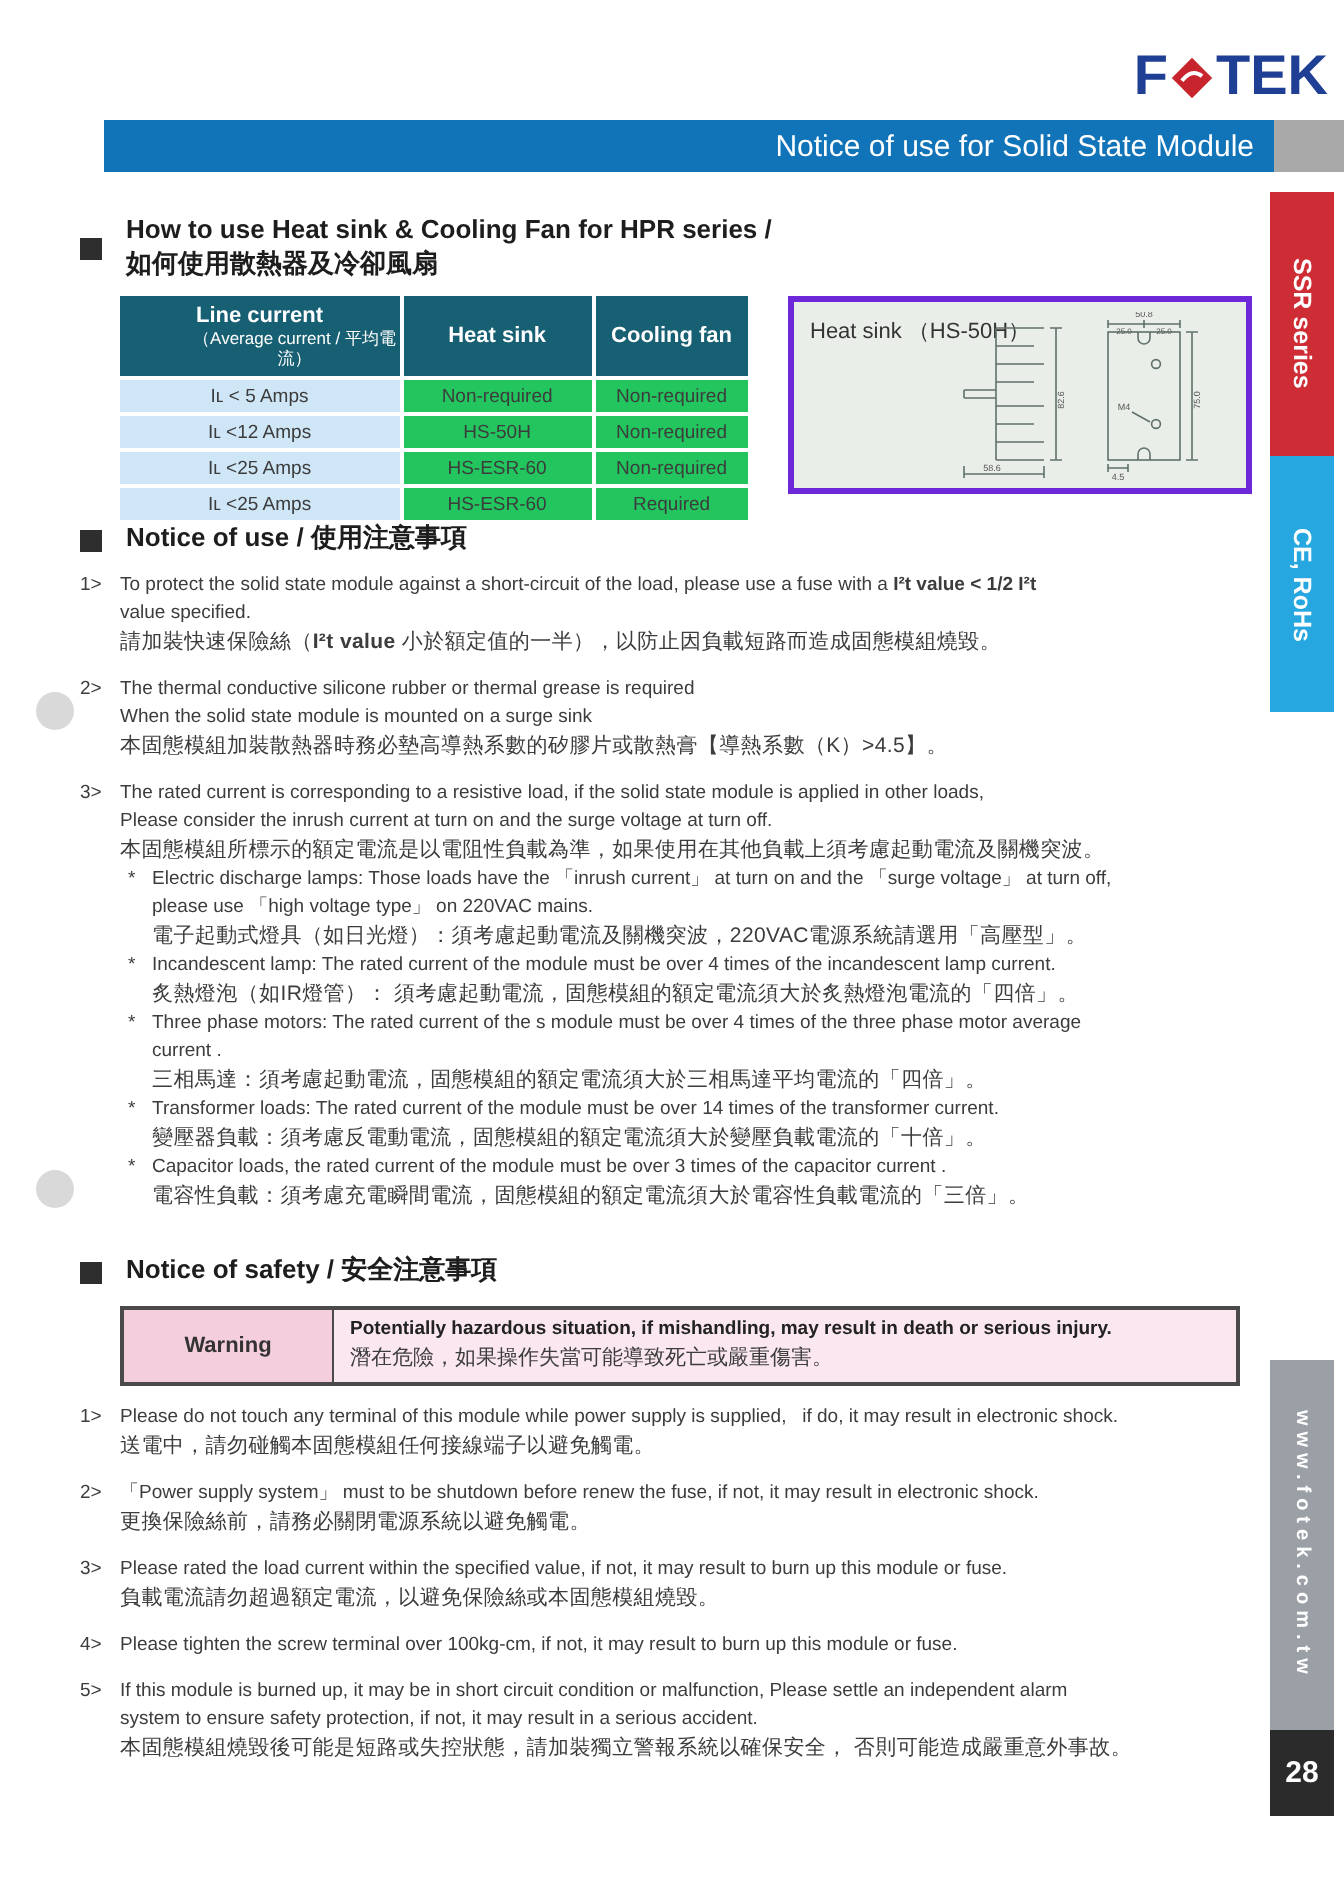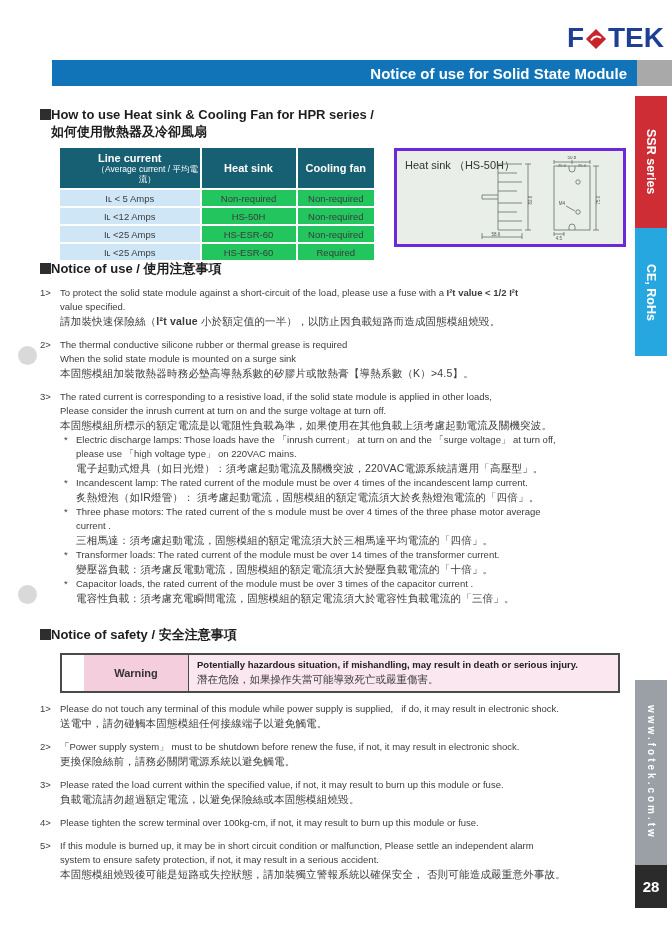--- a/index.html
+++ b/index.html
@@ -8,36 +8,36 @@
         font-family:"Liberation Sans","DejaVu Sans",sans-serif;color:#3c3c3c;}
   
   .hole{position:absolute;left:18px;width:19px;height:19px;border-radius:50%;background:#d9d9d9;}
   .hole-1{top:346px;} .hole-2{top:585px;}
 
   
   .logo{position:absolute;top:24px;right:8px;display:flex;align-items:center;
         font-weight:bold;font-size:28px;color:#1e3f94;line-height:1;}
   .logo svg{margin:2px 1px 0 1px;display:block;}
   .titlebar{position:absolute;top:60px;left:52px;right:0;height:26px;display:flex;}
-  .titlebar-blue{flex:1;background:#1173b8;color:#fff;font-weight:bold;font-size:15px;
+  .titlebar-blue{flex:1;background:#1173b8;color:#fff;font-weight:normal;font-size:15px;
         display:flex;align-items:center;justify-content:flex-end;padding-right:10px;padding-left:14px;}
   .titlebar-gray{width:35px;background:#a9a9a9;}
 
   
   .tab{position:absolute;left:635px;width:32px;color:#fff;font-weight:bold;
        display:flex;align-items:center;justify-content:center;text-align:center;}
   .tab span{writing-mode:vertical-rl;}
   .tab-ssr{top:96px;height:132px;background:#ce2d35;font-size:12.5px;}
   .tab-ce{top:228px;height:128px;background:#27a7e0;font-size:12.5px;}
   .tab-url{top:680px;height:185px;background:#9aa0a5;font-size:10px;letter-spacing:3px;}
   .tab-page{top:865px;height:43px;background:#2b2b2b;font-size:15px;}
 
   
   .content{position:absolute;left:40px;top:106px;width:586px;}
-  .h2{display:flex;gap:0;color:#1d1d1d;}
+  .h2{display:flex;gap:12px;color:#1d1d1d;align-items:center;}
   .sq{width:11px;height:11px;background:#2e2e2e;margin-top:3px;flex:none;}
   .h2 .tl{font-size:13px;font-weight:bold;line-height:17px;}
   .h2 .tl .zh-line{font-size:13px;}
 
   
   .hs-row{display:flex;margin:8px 0 0 20px;}
   table.hs{border-collapse:separate;border-spacing:2px;margin:-2px;}
   table.hs th{background:#175f72;color:#fff;padding:0;height:40px;}
   th.c1{width:146px;} th.c2{width:100px;} th.c3{width:80px;}
   .th-main{font-size:11px;font-weight:bold;display:block;line-height:12px;}
@@ -60,21 +60,21 @@
   .item{display:flex;margin-top:9px;}
   .num{width:20px;flex:none;font-size:9.5px;line-height:14px;color:#3c3c3c;}
   .lines{flex:1;min-width:0;}
   .ln{font-size:9.5px;line-height:14px;position:relative;}
   .ln.zh{font-size:10.5px;line-height:15px;letter-spacing:0.2px;}
   .ln.sub{padding-left:16px;}
   .star{position:absolute;left:4px;top:0;}
   .seg{white-space:pre-wrap;}
 
   
-  .warnbox{display:flex;margin:10px 0 0 20px;width:560px;border:2px solid #4a4a4a;box-sizing:border-box;padding-left:22px;}
+  .warnbox{display:flex;margin:10px 0 0 20px;width:560px;border:2px solid #4a4a4a;box-sizing:border-box;}
   .warn-label{width:104px;flex:none;background:#f5cede;border-right:1px solid #4a4a4a;
         display:flex;align-items:center;justify-content:center;font-weight:bold;font-size:11px;color:#333;}
   .warn-body{flex:1;background:#fbe7f0;padding:3px 8px 4px;}
   .warn-en{font-weight:bold;font-size:9.5px;line-height:13.5px;color:#222;}
   .warn-zh{font-size:10.5px;line-height:15px;}
 </style>
 </head>
 <body>
 
 <div class="page">

